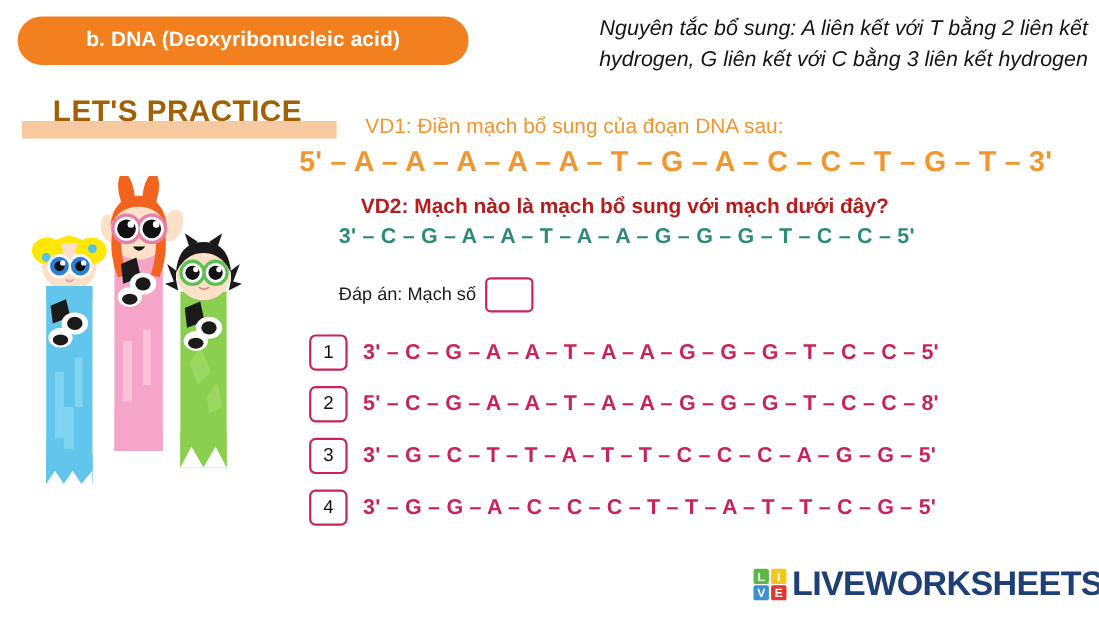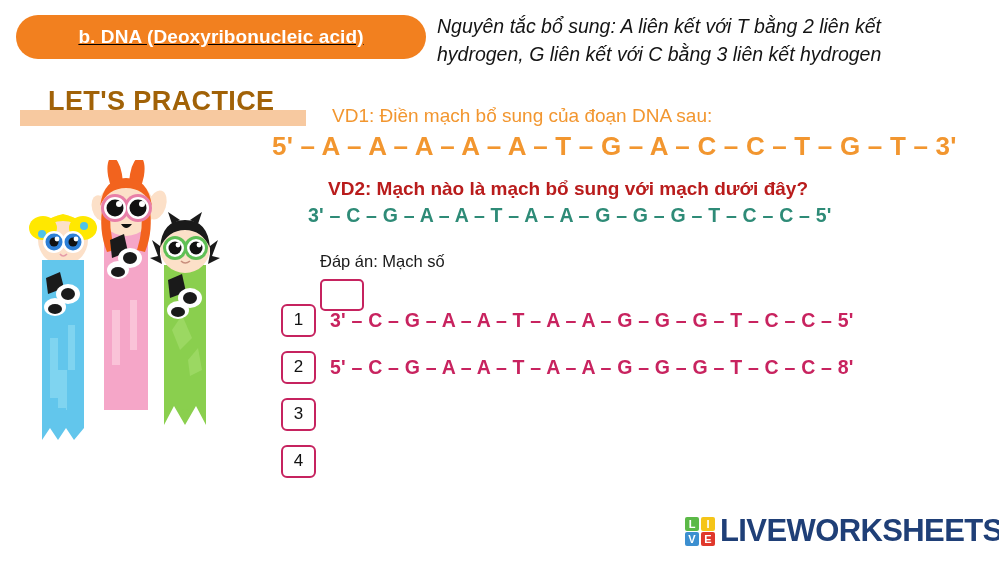--- a/index.html
+++ b/index.html
@@ -9,31 +9,31 @@
     font-family:"Liberation Sans", sans-serif;
     overflow:hidden;
     position:relative;
   }
   .stage{position:absolute;left:0;top:0;width:999px;height:562px;}
 
   
   .title-pill{
     position:absolute;left:16px;top:15px;width:410px;height:44px;
     background:#F2801F;border-radius:24px;
-    display:flex;align-items:center;justify-content:center;text-decoration:underline;
+    display:flex;align-items:center;justify-content:center;
   }
   .title-pill span{
     color:#FFFFFF;font-weight:bold;font-size:19px;letter-spacing:.1px;
     white-space:nowrap;
   }
 
   
   .note{
     position:absolute;left:437px;top:13px;width:552px;
-    font-style:italic;font-size:19.5px;line-height:1.42;color:#141414;
+    font-style:italic;font-size:19.5px;line-height:1.42;color:#141414;text-align:right;
   }
   .note div{white-space:nowrap;}
 
   
   .practice-bar{
     position:absolute;left:20px;top:110px;width:286px;height:16px;
     background:#F7C9A0;
   }
   .practice-text{
     position:absolute;left:48px;top:86px;
@@ -58,22 +58,22 @@
     font-weight:bold;font-size:19px;color:#2E8B77;white-space:nowrap;
   }
   .vd2-seq{
     position:absolute;left:308px;top:204px;
     font-weight:bold;font-size:19.5px;color:#2E8B77;white-space:nowrap;
     letter-spacing:.2px;
   }
 
   
   .answer-row{
-    position:absolute;left:320px;top:252px;
-    display:flex;align-items:flex-start;gap:8px;flex-direction:column;
+    position:absolute;left:308px;top:252px;
+    display:flex;align-items:center;gap:8px;
   }
   .answer-label{font-size:16.5px;color:#1a1a1a;white-space:nowrap;}
   .answer-box{
     width:36px;height:26px;border:2px solid #C6235F;border-radius:5px;
     background:#fff;
   }
 
   
   .options{position:absolute;left:281px;top:300px;}
   .opt-row{
@@ -135,23 +135,25 @@
     <div class="opt-row">
       <div class="opt-num" style="border-color: rgb(198, 35, 95);">1</div>
       <div class="opt-seq" style="color: rgb(200, 35, 95);">3' – C – G – A – A – T – A – A – G – G – G – T – C – C –  5'</div>
     </div>
     <div class="opt-row">
       <div class="opt-num" style="border-color: rgb(198, 35, 95);">2</div>
       <div class="opt-seq" style="color: rgb(200, 35, 95);">5' – C – G – A – A – T – A – A – G – G – G – T – C – C –  8'</div>
     </div>
     <div class="opt-row">
       <div class="opt-num" style="border-color: rgb(198, 35, 95);">3</div>
+      <div class="opt-seq" style="color: rgb(200, 35, 95);">3' – G – C – T – T – A – T – T – C – C – C – A – G – G –  5'</div>
     </div>
     <div class="opt-row">
       <div class="opt-num" style="border-color: rgb(198, 35, 95);">4</div>
+      <div class="opt-seq" style="color: rgb(200, 35, 95);">3' – G – G – A – C – C – C – T – T – A – T – T – C – G –  5'</div>
     </div>
   </div>
 
   <div class="chars">
     <svg viewBox="0 0 222 300" width="222" height="300">
 
       <g>
         <rect x="30" y="100" width="42" height="180" fill="#62C6EC"></rect>
         <rect x="38" y="178" width="8" height="60" fill="#7FD4F0"></rect>
         <rect x="56" y="165" width="7" height="45" fill="#7FD4F0"></rect>

